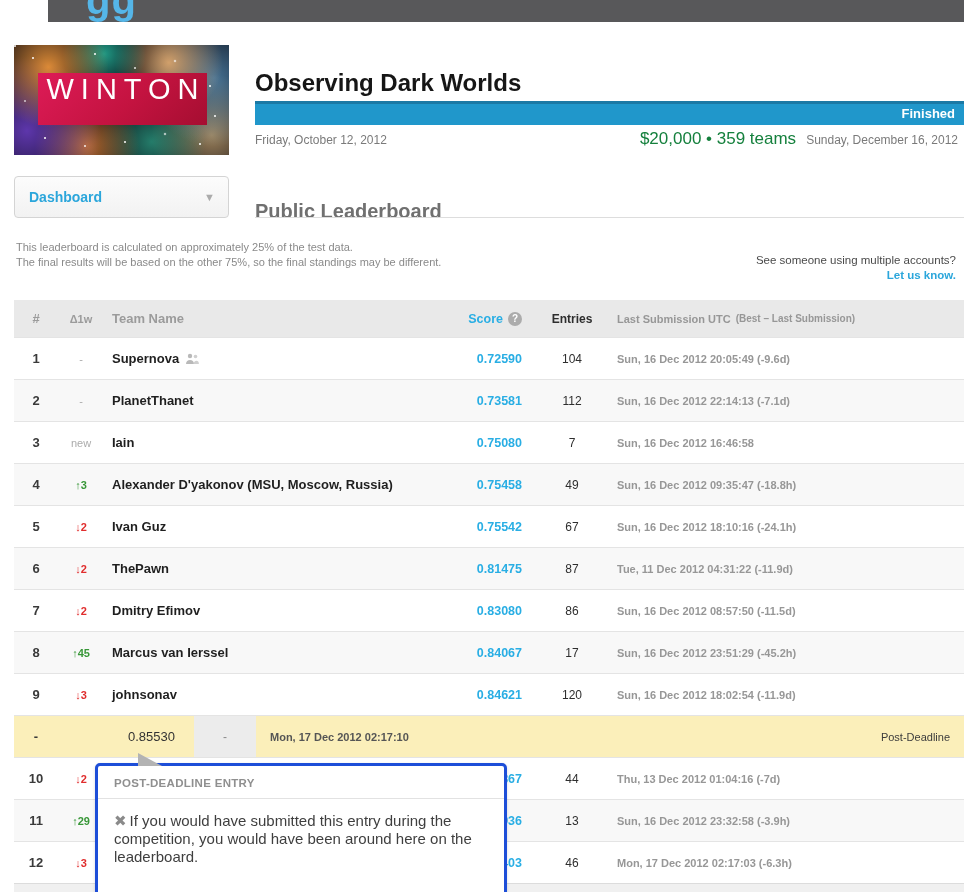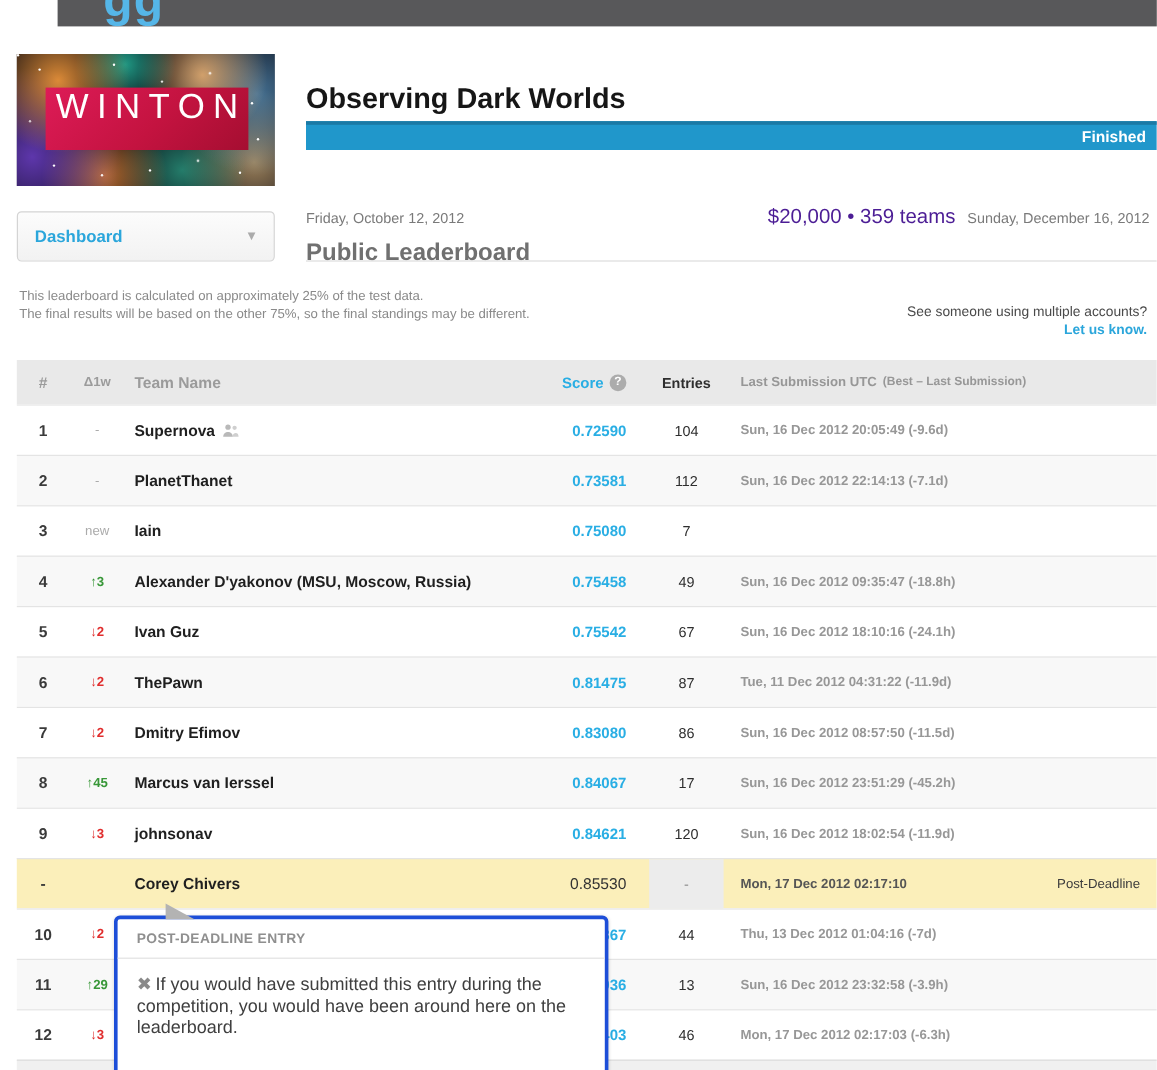--- a/index.html
+++ b/index.html
@@ -31,21 +31,21 @@
     background:linear-gradient(135deg,#DD1B57 0%,#C41340 55%,#A50E31 100%);
     display:flex;align-items:flex-start;justify-content:center;}
   .logo-red span{color:#fff;font-size:29px;letter-spacing:7px;font-weight:400;padding-left:7px;}
   
   .comp-title{position:absolute;left:255px;top:53px;font-size:24px;font-weight:700;color:#161616;}
   .progress{position:absolute;left:255px;top:101px;right:0;height:24px;background:#2097CB;border-top:3px solid #1B79A5;box-sizing:border-box;}
   .finished{position:absolute;right:9px;top:2px;color:#fff;font-size:13px;font-weight:700;}
   .dates{position:absolute;left:255px;top:129px;right:6px;display:flex;align-items:baseline;}
   .date-start{font-size:12px;color:#7A7A7A;}
   .dates .spacer{flex:1;}
-  .prize{font-size:17px;color:#4c1d95;margin-right:10px;margin-top:42px;}
+  .prize{font-size:17px;color:#15803d;margin-right:10px;}
   .date-end{font-size:12px;color:#7A7A7A;}
   
   .dash-select{position:absolute;left:14px;top:176px;width:215px;height:42px;box-sizing:border-box;
     background:linear-gradient(#FCFCFC,#F2F2F2);border:1px solid #D4D4D4;border-radius:4px;
     display:flex;align-items:center;cursor:pointer;}
   .dash-select .lbl{font-size:14px;font-weight:700;color:#2BA6DB;padding-left:14px;}
   .dash-select .chev{margin-left:auto;padding-right:13px;color:#ABABAB;font-size:11px;}
   .lb-heading{position:absolute;left:255px;top:183px;font-size:20px;font-weight:700;color:#707070;}
   .lb-rule{position:absolute;left:255px;top:217px;right:0;height:1px;background:#DDDDDD;}
   
@@ -192,20 +192,23 @@
       <div class="trow">
         <div class="cell c-rank">3</div>
         <div class="cell c-delta">
           <span class="delta-new">new</span>
         </div>
         <div class="cell c-team">
           <span>Iain</span>
         </div>
         <div class="cell c-score">0.75080</div>
         <div class="cell c-entries">7</div>
+        <div class="cell c-sub">
+          <span>Sun, 16 Dec 2012 16:46:58</span>
+        </div>
       </div>
       <div class="trow alt">
         <div class="cell c-rank">4</div>
         <div class="cell c-delta">
           <span class="delta-up">↑3</span>
         </div>
         <div class="cell c-team">
           <span>Alexander D'yakonov (MSU, Moscow, Russia)</span>
         </div>
         <div class="cell c-score">0.75458</div>
@@ -281,23 +284,20 @@
         <div class="cell c-score">0.84621</div>
         <div class="cell c-entries">120</div>
         <div class="cell c-sub">
           <span>Sun, 16 Dec 2012 18:02:54 (-11.9d)</span>
         </div>
       </div>
       <div class="trow highlight">
         <div class="cell c-rank">-</div>
         <div class="cell c-delta">
           <span class="delta-flat"></span>
-        </div>
-        <div class="cell c-team">
-          <span>Corey Chivers</span>
         </div>
         <div class="cell c-score">0.85530</div>
         <div class="cell c-entries blocked">-</div>
         <div class="cell c-sub">
           <span>Mon, 17 Dec 2012 02:17:10</span>
           <span class="badge">Post-Deadline</span>
         </div>
       </div>
       <div class="trow">
         <div class="cell c-rank">10</div>

